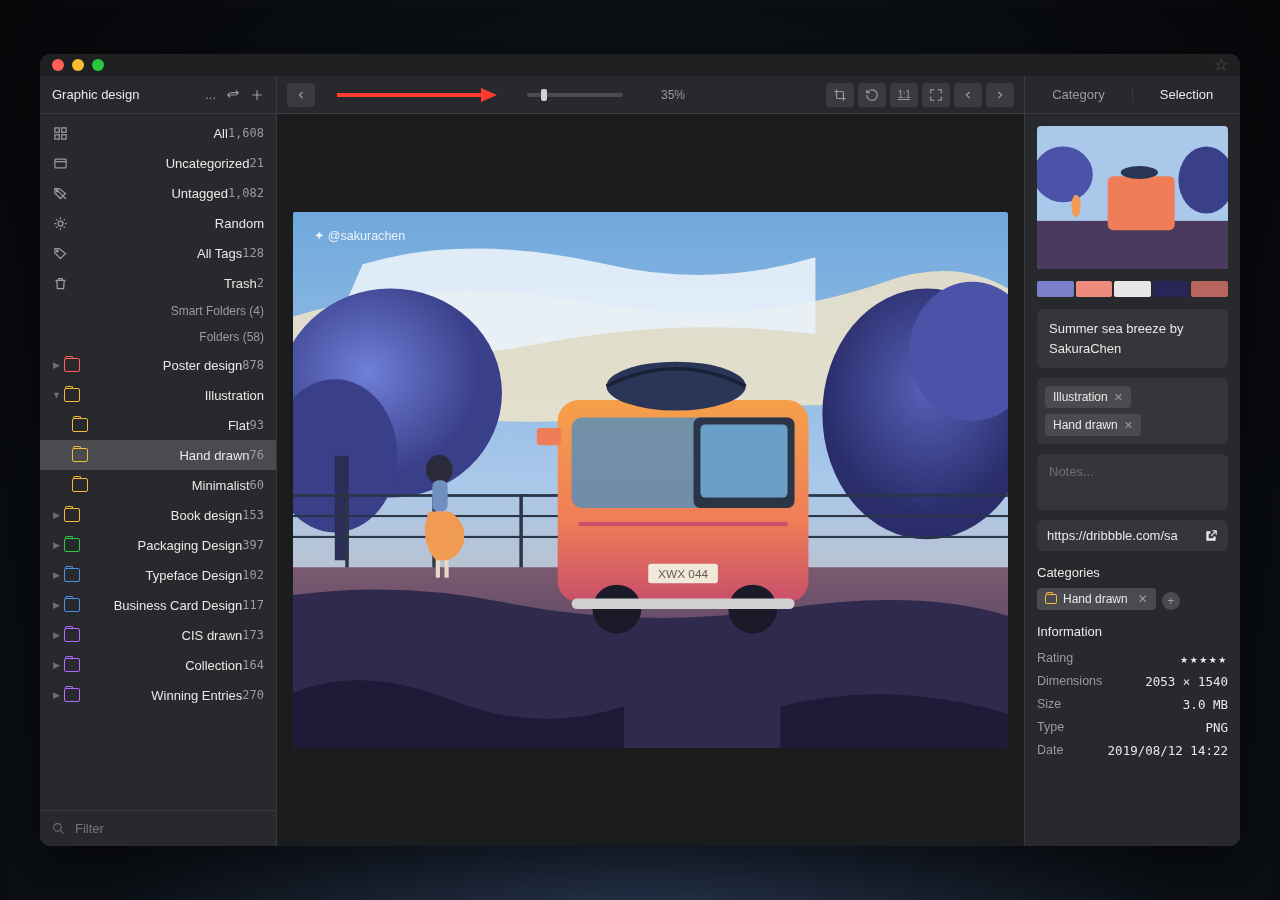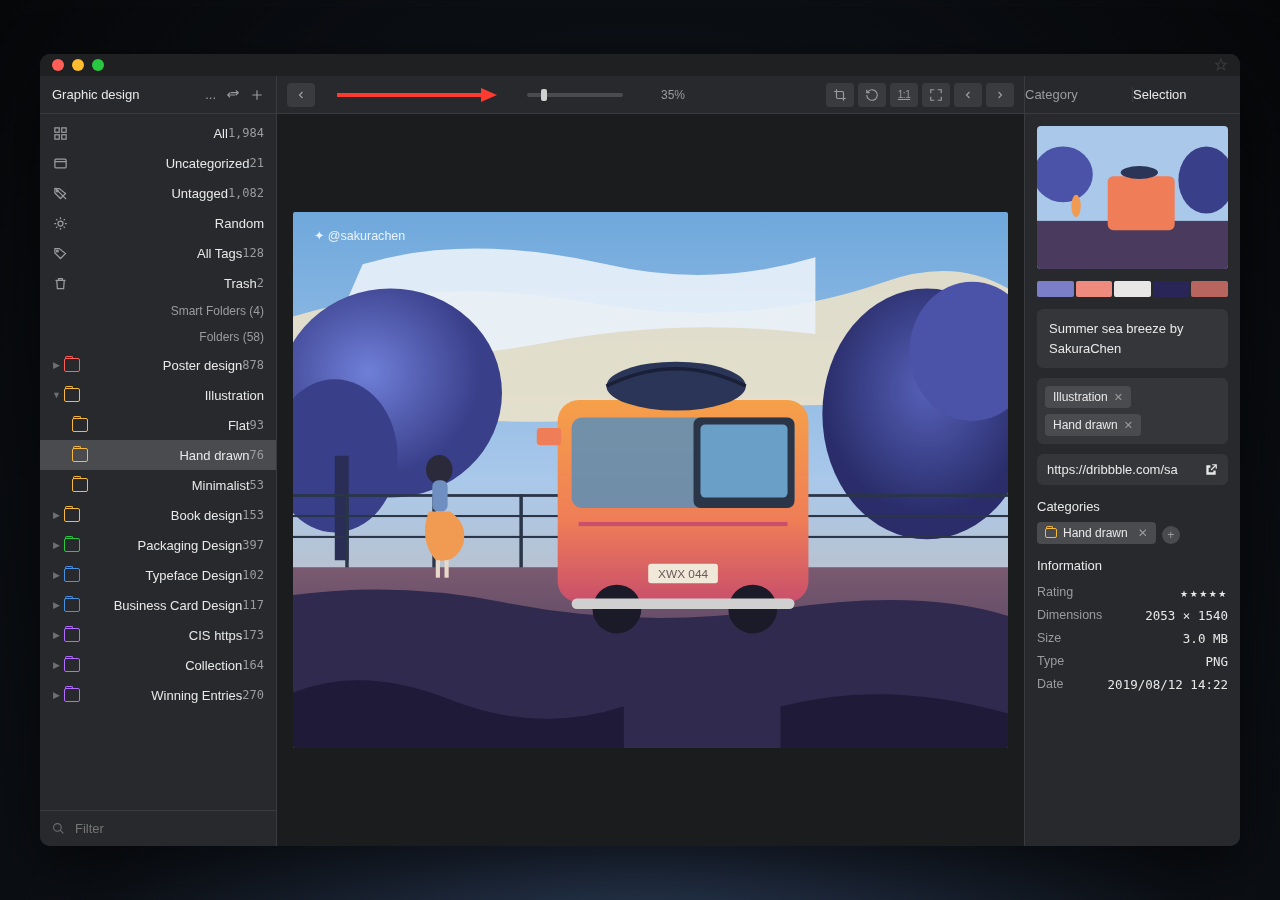--- a/index.html
+++ b/index.html
@@ -52,21 +52,21 @@
 .tb-group{display:flex;gap:4px;}
 .viewer{flex:1;display:flex;align-items:center;justify-content:center;padding:16px;min-height:0;}
 .artwork{width:100%;max-width:720px;aspect-ratio:2053/1540;border-radius:2px;overflow:hidden;}
 .statusbar{height:36px;display:flex;align-items:center;justify-content:center;background:var(--bg);border-top:1px solid var(--border);position:relative;color:var(--text-dim);font-size:13px;}
 .statusbar .tabind{position:absolute;top:0;left:50%;transform:translateX(-62px);width:48px;height:2px;background:var(--accent);}
 .statusbar .cnt{position:absolute;right:16px;font-family:ui-monospace,Menlo,monospace;}
 .sb-icons{display:flex;gap:40px;}
 
 .inspector{width:216px;background:var(--bg);border-left:1px solid var(--border);display:flex;flex-direction:column;font-size:13px;color:var(--text);}
 .insp-head{height:38px;display:flex;align-items:center;border-bottom:1px solid var(--border);}
-.insp-tab{flex:1;color:var(--text-dim);cursor:pointer;font-size:13px;}
+.insp-tab{flex:1;text-align:center;color:var(--text-dim);cursor:pointer;font-size:13px;}
 .insp-tab.sep{border-right:1px solid var(--border);}
 .insp-tab.active{color:var(--text);}
 .insp-body{flex:1;overflow:auto;padding:12px;}
 .thumb-big{width:100%;aspect-ratio:2053/1540;border-radius:4px;overflow:hidden;margin-bottom:12px;}
 .swatches{display:flex;gap:2px;margin-bottom:12px;}
 .sw{flex:1;height:16px;border-radius:2px;}
 .title-box{background:#353639;border-radius:6px;padding:10px 12px;margin-bottom:10px;line-height:1.5;}
 .tags-box{background:#353639;border-radius:6px;padding:8px;margin-bottom:10px;display:flex;flex-wrap:wrap;gap:6px;}
 .tag{background:#4a4b4f;border-radius:4px;padding:4px 8px;font-size:12px;display:flex;align-items:center;gap:6px;}
 .tag .x{color:var(--text-dim);cursor:pointer;font-size:11px;}
@@ -120,21 +120,21 @@
           <div class="sb-row">
             <span class="ico" style="color:var(--text-dim)">
               <svg width="15" height="15" viewBox="0 0 24 24" fill="none" stroke="currentColor" stroke-width="2">
                 <rect x="3" y="3" width="7" height="7"></rect>
                 <rect x="14" y="3" width="7" height="7"></rect>
                 <rect x="3" y="14" width="7" height="7"></rect>
                 <rect x="14" y="14" width="7" height="7"></rect>
               </svg>
             </span>
             <span class="lbl">All</span>
-            <span class="cnt">1,984</span>
+            <span class="cnt">1,608</span>
           </div>
           <div class="sb-row">
             <span class="ico" style="color:var(--text-dim)">
               <svg width="15" height="15" viewBox="0 0 24 24" fill="none" stroke="currentColor" stroke-width="2">
                 <rect x="3" y="5" width="18" height="14" rx="2"></rect>
                 <path d="M3 9h18"></path>
               </svg>
             </span>
             <span class="lbl">Uncategorized</span>
             <span class="cnt">21</span>
@@ -199,21 +199,21 @@
             <span class="cnt">93</span>
           </div>
           <div class="sb-folder child sel">
             <span class="fico" style="border-color:#f6b93b"></span>
             <span class="lbl">Hand drawn</span>
             <span class="cnt">76</span>
           </div>
           <div class="sb-folder child">
             <span class="fico" style="border-color:#f6b93b"></span>
             <span class="lbl">Minimalist</span>
-            <span class="cnt">53</span>
+            <span class="cnt">60</span>
           </div>
           <div class="sb-folder">
             <span class="caret">▶</span>
             <span class="fico" style="border-color:#f6b93b"></span>
             <span class="lbl">Book design</span>
             <span class="cnt">153</span>
           </div>
           <div class="sb-folder">
             <span class="caret">▶</span>
             <span class="fico" style="border-color:#28c940"></span>
@@ -228,21 +228,21 @@
           </div>
           <div class="sb-folder">
             <span class="caret">▶</span>
             <span class="fico" style="border-color:#4a90e2"></span>
             <span class="lbl">Business Card Design</span>
             <span class="cnt">117</span>
           </div>
           <div class="sb-folder">
             <span class="caret">▶</span>
             <span class="fico" style="border-color:#b26bff"></span>
-            <span class="lbl">CIS https</span>
+            <span class="lbl">CIS drawn</span>
             <span class="cnt">173</span>
           </div>
           <div class="sb-folder">
             <span class="caret">▶</span>
             <span class="fico" style="border-color:#b26bff"></span>
             <span class="lbl">Collection</span>
             <span class="cnt">164</span>
           </div>
           <div class="sb-folder">
             <span class="caret">▶</span>
@@ -422,20 +422,21 @@
         <div class="tags-box" id="tags">
             <div class="tag">
               <span>Illustration</span>
               <span class="x">✕</span>
             </div>
             <div class="tag">
               <span>Hand drawn</span>
               <span class="x">✕</span>
             </div>
           </div>
+        <div class="notes-box">Notes...</div>
         <div class="url-box">
           <span class="u">https://dribbble.com/sa</span>
           <svg width="14" height="14" viewBox="0 0 24 24" fill="none" stroke="currentColor" stroke-width="2">
               <path d="M14 3h7v7M21 3l-9 9M5 5h5v2H7v10h10v-3h2v5H5z"></path>
             </svg>
         </div>
         <div class="sect-lbl">Categories</div>
         <div id="cats"><span class="cat-chip">
               <span class="fico"></span>
               <span>Hand drawn</span>

